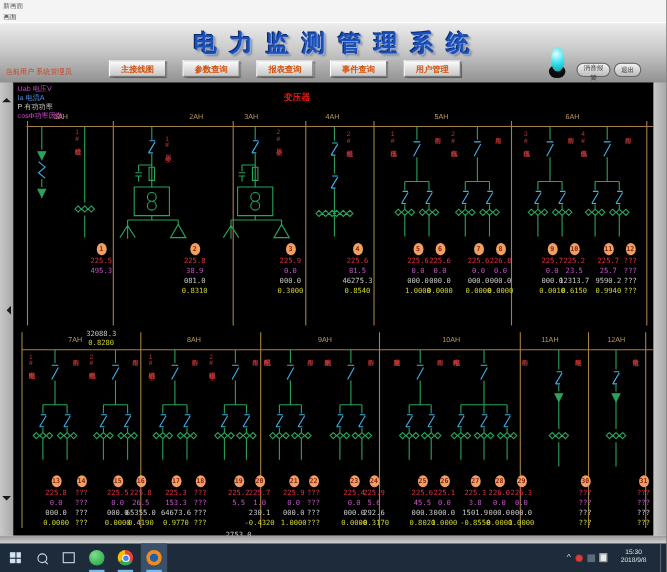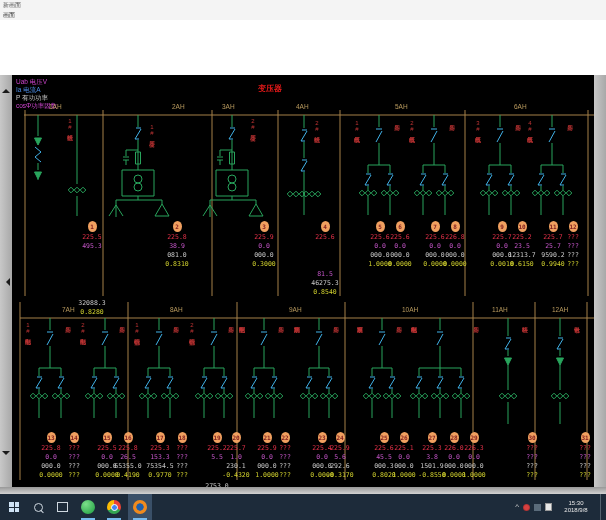--- a/index.html
+++ b/index.html
@@ -86,20 +86,36 @@
 </head>
 <body>
 
 <div class="screen">
 
   <div class="titlebar">
     <div class="t1">新画面</div>
     <div class="t2">画面</div>
   </div>
 
+  <div class="header">
+    <div class="app-title">电 力 监 测 管 理 系 统</div>
+    <div class="user-text">当前用户 系统管理员</div>
+    <div class="nav" id="nav">
+        <button>主接线图</button>
+        <button>参数查询</button>
+        <button>报表查询</button>
+        <button>事件查询</button>
+        <button>用户管理</button>
+      </div>
+    <div class="lamp">
+        <i></i>
+      </div>
+    <button class="oval mute">消音报警</button>
+    <button class="oval exit">退出</button>
+  </div>
 
   <div class="side left">
     <div class="arr up" style="top:10px"></div>
     <div class="arr lf" style="top:203px"></div>
     <div class="arr dn" style="top:376px"></div>
   </div>
   <div class="side right"></div>
 
   <div class="canvas">
     <svg id="svg" width="582" height="412" viewBox="12 75 582 412">
@@ -149,21 +165,21 @@
         <div class="rcol" style="left: 234px; top: 146px; position: absolute;">
           <span class="badge" style="background: rgb(240, 160, 96); color: rgb(128, 28, 28);">3</span>
           <div class="v" style="color: rgb(224, 48, 72);">225.9</div>
           <div class="v" style="color: rgb(196, 85, 200);">0.0</div>
           <div class="v" style="color: rgb(201, 201, 201);">000.0</div>
           <div class="v" style="color: rgb(210, 210, 46);">0.3000</div>
         </div>
         <div class="rcol" style="left: 295px; top: 146px; position: absolute;">
           <span class="badge" style="background: rgb(240, 160, 96); color: rgb(128, 28, 28);">4</span>
           <div class="v" style="color: rgb(224, 48, 72);">225.6</div>
-          <div class="v" style="color: rgb(196, 85, 200); margin-top: 28px;">81.5</div>
+          <div class="v" style="color: rgb(196, 85, 200);">81.5</div>
           <div class="v" style="color: rgb(201, 201, 201);">46275.3</div>
           <div class="v" style="color: rgb(210, 210, 46);">0.8540</div>
         </div>
         <div class="rcol" style="left: 350px; top: 146px; position: absolute;">
           <span class="badge" style="background: rgb(240, 160, 96); color: rgb(128, 28, 28);">5</span>
           <div class="v" style="color: rgb(224, 48, 72);">225.6</div>
           <div class="v" style="color: rgb(196, 85, 200);">0.0</div>
           <div class="v" style="color: rgb(201, 201, 201);">000.0</div>
           <div class="v" style="color: rgb(210, 210, 46);">1.0000</div>
         </div>
@@ -265,21 +281,21 @@
           <span class="badge" style="background: rgb(240, 160, 96); color: rgb(128, 28, 28);">16</span>
           <div class="v" style="color: rgb(224, 48, 72);">225.8</div>
           <div class="v" style="color: rgb(196, 85, 200);">26.5</div>
           <div class="v" style="color: rgb(201, 201, 201);">65355.0</div>
           <div class="v" style="color: rgb(210, 210, 46);">0.4190</div>
         </div>
         <div class="rcol" style="left: 130px; top: 357px; position: absolute;">
           <span class="badge" style="background: rgb(240, 160, 96); color: rgb(128, 28, 28);">17</span>
           <div class="v" style="color: rgb(224, 48, 72);">225.3</div>
           <div class="v" style="color: rgb(196, 85, 200);">153.3</div>
-          <div class="v" style="color: rgb(201, 201, 201);">75354.5</div>
+          <div class="v" style="color: rgb(201, 201, 201);">64673.6</div>
           <div class="v" style="color: rgb(210, 210, 46);">0.9770</div>
         </div>
         <div class="rcol" style="left: 152px; top: 357px; position: absolute;">
           <span class="badge" style="background: rgb(240, 160, 96); color: rgb(128, 28, 28);">18</span>
           <div class="v" style="color: rgb(224, 48, 72);">???</div>
           <div class="v" style="color: rgb(196, 85, 200);">???</div>
           <div class="v" style="color: rgb(201, 201, 201);">???</div>
           <div class="v" style="color: rgb(210, 210, 46);">???</div>
         </div>
         <div class="rcol" style="left: 187px; top: 357px; position: absolute;">

